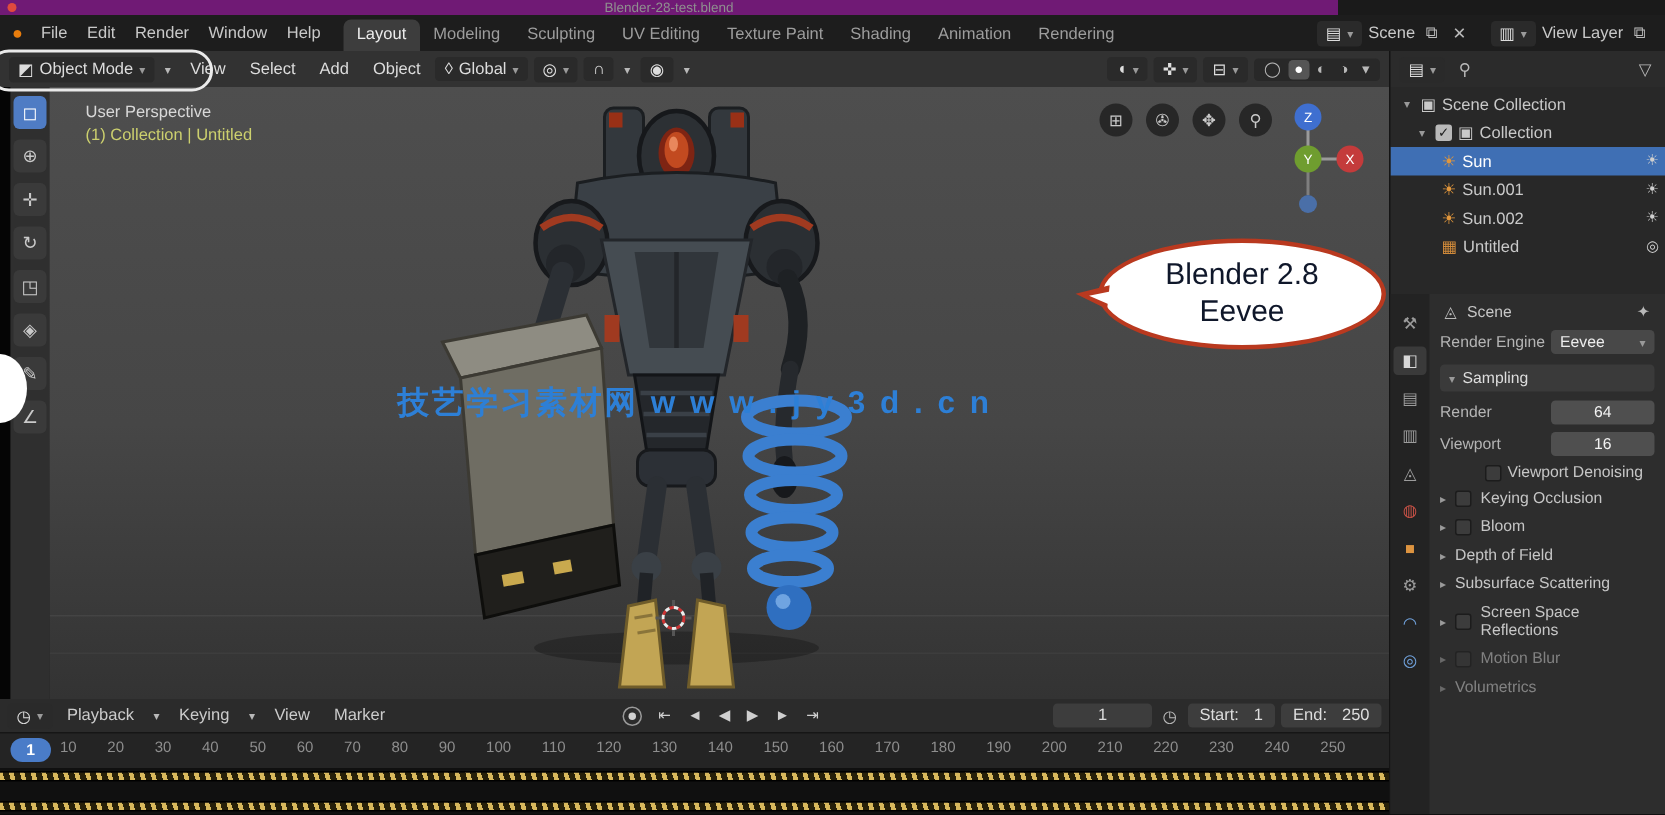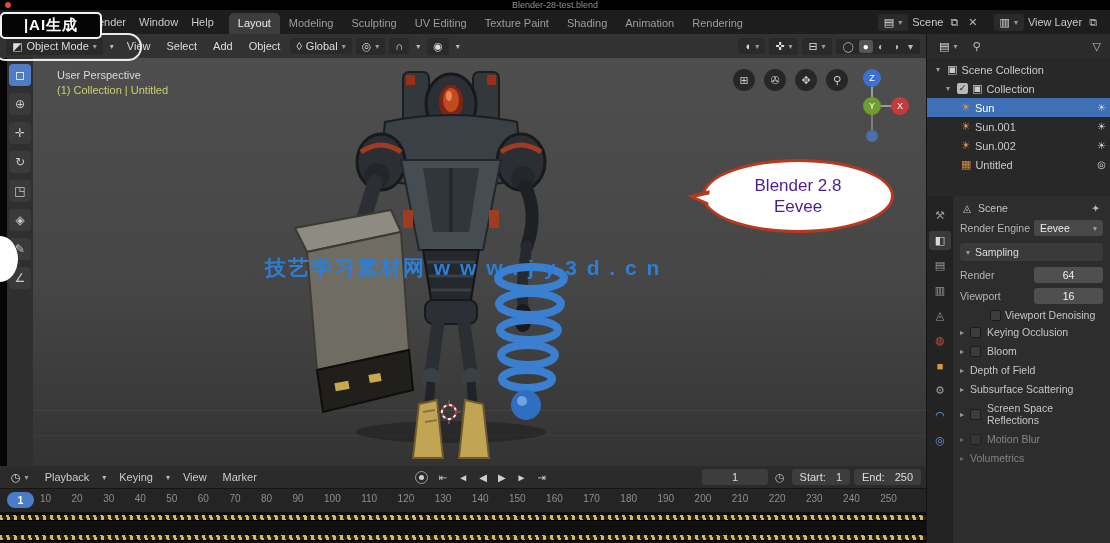--- a/index.html
+++ b/index.html
@@ -6,21 +6,21 @@
   html,body{background:#000}
   #stage{position:relative;width:1110px;height:543px;overflow:hidden;background:#1a1a1a;
          font-family:"Liberation Sans","DejaVu Sans",sans-serif;color:#ccc}
   .abs{position:absolute}
   .spacer{flex:1}
   .caret{font-size:8px;color:#9a9a9a}
   .btn{background:#2a2a2a;border-radius:3px;display:inline-flex;align-items:center;gap:4px;padding:2px 6px;color:#ddd}
   .ibtn{display:inline-flex;align-items:center;justify-content:center;color:#b9b9b9;padding:1px 3px}
 
   
-  #titlebar{left:0;top:0;width:1110px;height:10px;background:#000000;color:#8f8f8f;font-size:9px;
+  #titlebar{left:0;top:0;width:892px;height:10px;background:#701a75;color:#8f8f8f;font-size:9px;
             display:flex;justify-content:center;align-items:center;line-height:10px;overflow:hidden}
   #traffic-dot{position:absolute;left:5px;top:2px;width:6px;height:6px;border-radius:50%;background:#df4a3e}
 
   
   #menubar{left:0;top:10px;width:1110px;height:24px;background:#1d1d1d;display:flex;align-items:center;
            padding:0 8px;gap:1px;font-size:11px;color:#c9c9c9}
   #menubar .logo{color:#e87d0d;font-size:12px;margin-right:5px}
   .menu{padding:2px 6px;border-radius:3px}
   #tabs{display:flex;margin-left:8px;align-self:flex-end;height:21px}
   .tab{padding:3px 9px;color:#9d9d9d;border-radius:5px 5px 0 0;line-height:15px;white-space:nowrap}
@@ -110,23 +110,23 @@
   
   #bottomstrip{left:0;top:512px;width:926px;height:31px;background:#101010}
   .goldband{position:absolute;left:0;width:926px;height:7px;border-top:1px solid #000;border-bottom:1px solid #000;
             background:repeating-linear-gradient(75deg,#d8b85c 0 3px,#272009 3px 7px)}
 
   
   #ai-badge{left:0;top:12px;width:102px;height:27px;background:#050505;border:2px solid #f2f2f2;border-radius:5px;
             color:#fff;display:flex;align-items:center;justify-content:center;font-size:15px;font-weight:700;z-index:70;letter-spacing:1px}
   #ai-oval{left:-8px;top:33px;width:150px;height:28px;border:2px solid #eaeaea;border-radius:16px;z-index:65;pointer-events:none}
   #white-blob{left:-18px;top:236px;width:36px;height:46px;background:#fff;border-radius:50%;z-index:55}
-  #callout{left:702px;top:159px;width:192px;height:74px;background:#fff;border:3px solid #b9391f;border-radius:50%;
-           display:flex;flex-direction:column;align-items:center;justify-content:center;color:#4c1d95;
-           font-size:17px;line-height:1.25;z-index:60;text-align:center}
+  #callout{left:732px;top:159px;width:192px;height:74px;background:#fff;border:3px solid #b9391f;border-radius:50%;
+           display:flex;flex-direction:column;align-items:center;justify-content:center;color:#0f172a;
+           font-size:20px;line-height:1.25;z-index:60;text-align:center}
   .c-tail{position:absolute;left:-18px;top:27px;width:0;height:0;border-top:8px solid transparent;
           border-bottom:8px solid transparent;border-right:22px solid #b9391f;transform:rotate(6deg)}
   .c-tail2{position:absolute;left:-9px;top:31px;width:0;height:0;border-top:5px solid transparent;
            border-bottom:5px solid transparent;border-right:16px solid #fff;transform:rotate(6deg)}
 </style>
 </head>
 <body>
 
 <div id="stage">
 
@@ -524,21 +524,20 @@
         <span class="tick">240</span>
         <span class="tick">250</span>
       </div>
   </div>
 
   <div id="bottomstrip" class="abs">
     <div class="goldband" style="top:2px"></div>
     <div class="goldband" style="top:22px"></div>
   </div>
 
-  <div id="ai-badge" class="abs">|AI生成</div>
   <div id="ai-oval" class="abs"></div>
   <div id="white-blob" class="abs"></div>
   <div id="callout" class="abs">
     <div class="c-tail"></div>
     <div class="c-tail2"></div>
     <div>Blender 2.8</div>
     <div>Eevee</div>
   </div>
 
 </div>

